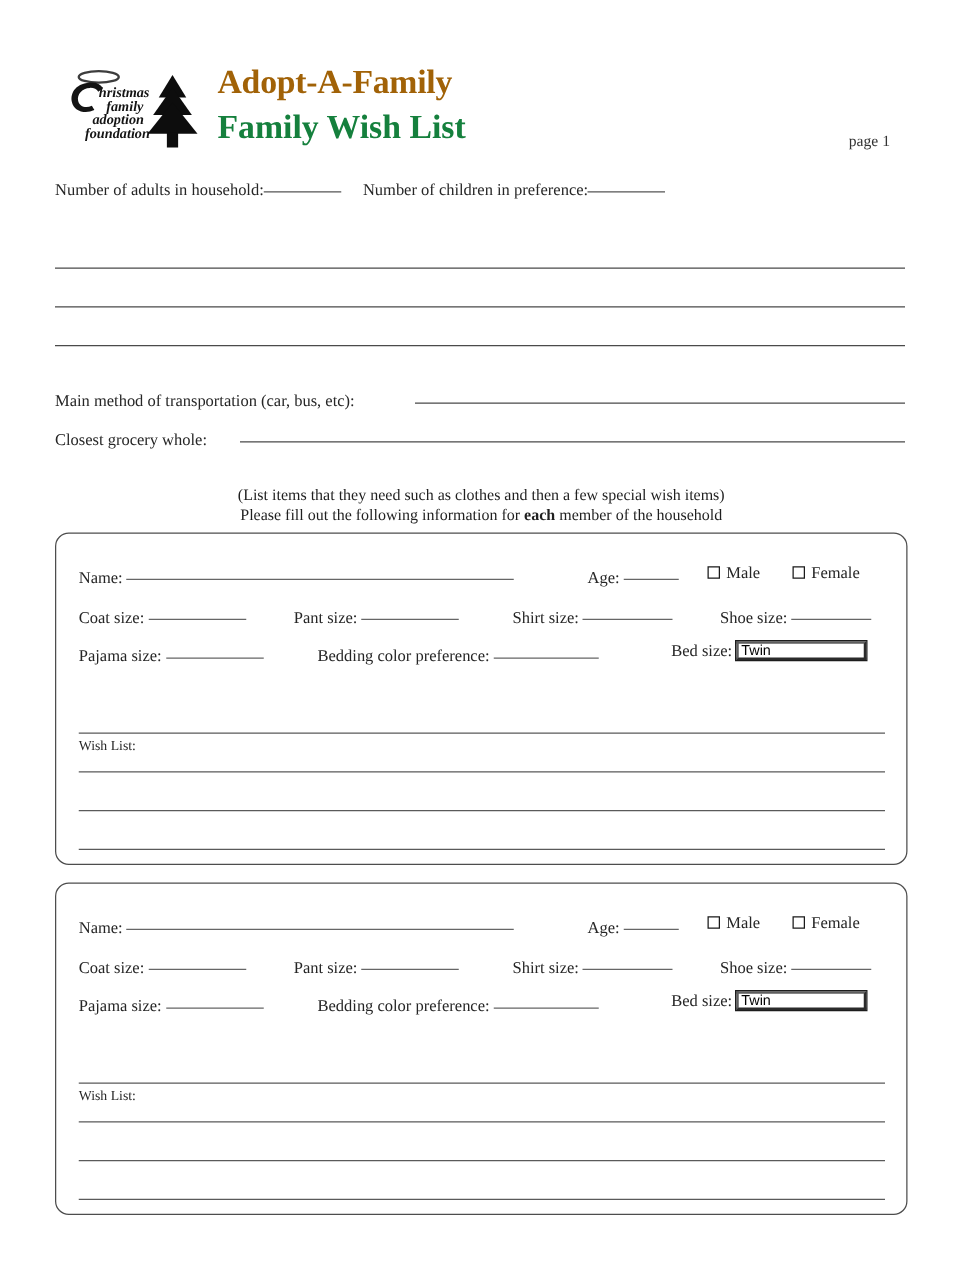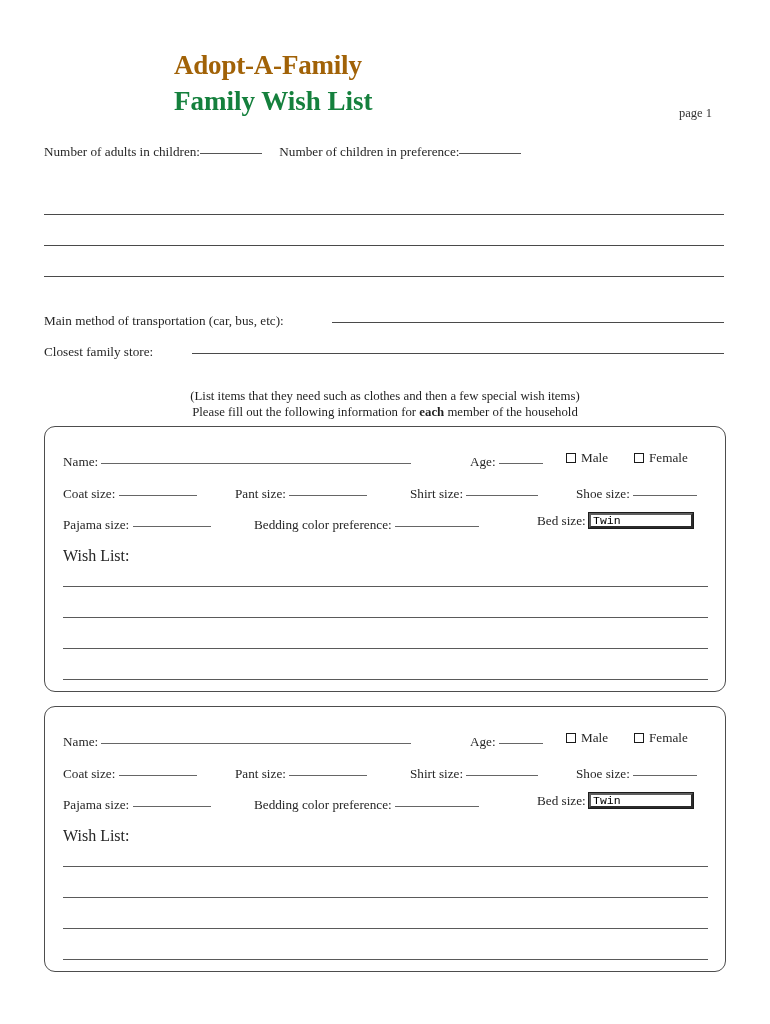--- a/index.html
+++ b/index.html
@@ -160,69 +160,92 @@
     border-right: 2px solid #2b2b2b;
     border-bottom: 2px solid #2b2b2b;
     outline: 1px solid #1c1c1c;
     vertical-align: -3px;
     position: relative;
   }
   .formfield span {
     position: absolute;
     left: 2px;
     top: 0px;
-    font-family: Liberation Mono, monospace;
+    font-family: Liberation Sans, sans-serif;
     font-size: 11.5px;
     line-height: 12px;
     color: #000000;
   }
 
   .wish-label {
     position: absolute;
-    font-size: 16px;
+    font-size: 11px;
     color: #262626;
+    margin-top: 44px;
   }
   .wish-line {
     position: absolute;
     height: 0;
     border-bottom: 1.4px solid #5a5a5a;
     left: 18px;
     width: 645px;
   }
 </style>
 </head>
 <body>
 
 <div class="page">
 
   <div class="header">
 
+    <div class="logo">
+      <svg width="112" height="68" viewBox="0 0 112 68" xmlns="http://www.w3.org/2000/svg">
+
+        <ellipse cx="27" cy="7.5" rx="16" ry="4.6" fill="none" stroke="#3d3d3d" stroke-width="1.9"></ellipse>
+
+        <path d="M22 12 C9 12 4 20 5.5 27.5 C7 35 16 37.5 23.5 34 L21.5 30.5
+                 C16.5 33 11.5 31 10.5 26.5 C9.5 21.5 13.5 16.5 20 16.3
+                 C23 16.2 25.5 17.4 26.6 19.3 L30.4 16.6 C28.4 13.6 25.6 12 22 12 Z" fill="#141414"></path>
+
+        <text x="27" y="23.5" font-family="'Liberation Serif', serif" font-size="11.4" font-style="italic" font-weight="bold" fill="#141414">hristmas</text>
+        <text x="33" y="34.5" font-family="'Liberation Serif', serif" font-size="11.4" font-style="italic" font-weight="bold" fill="#141414">family</text>
+        <text x="22" y="45.5" font-family="'Liberation Serif', serif" font-size="11.4" font-style="italic" font-weight="bold" fill="#141414">adoption</text>
+        <text x="16" y="56.5" font-family="'Liberation Serif', serif" font-size="11.4" font-style="italic" font-weight="bold" fill="#141414">foundation</text>
+
+        <g fill="#0d0d0d">
+          <polygon points="86,6 75,24 97,24"></polygon>
+          <polygon points="86,16 70.5,38 101.5,38"></polygon>
+          <polygon points="86,28 66,53 106,53"></polygon>
+          <rect x="81.5" y="52" width="9" height="12"></rect>
+        </g>
+      </svg>
+    </div>
 
     <div class="title-block">
       <div class="title-main">Adopt-A-Family</div>
       <div class="title-sub">Family Wish List</div>
     </div>
 
     <div class="page-num">page 1</div>
   </div>
 
   <div class="row" style="left:44px; top:142px;">
-    <span>Number of adults in children:</span><span class="blank blank-sm"></span>
+    <span>Number of adults in household:</span><span class="blank blank-sm"></span>
     <span style="display:inline-block;width:14px;"></span><span>Number of children in preference:</span><span class="blank blank-sm"></span>
   </div>
 
 
   <div class="rule" style="left:44px; top:214px; width:680px;"></div>
   <div class="rule" style="left:44px; top:245px; width:680px;"></div>
   <div class="rule" style="left:44px; top:276px; width:680px;"></div>
 
   <div class="row" style="left:44px; top:314px;">Main method of transportation (car, bus, etc):</div>
   <div class="rule" style="left:332px; top:322px; width:392px;"></div>
 
-  <div class="row" style="left:44px; top:345px;">Closest family store:</div>
+  <div class="row" style="left:44px; top:345px;">Closest grocery whole:</div>
   <div class="rule" style="left:192px; top:353px; width:532px;"></div>
 
   <div class="instructions">
     <div>(List items that they need such as clothes and then a few special wish items)</div>
     <div><span>Please fill out the following information for </span><b>each</b><span> member of the household</span></div>
   </div>
 
   <div class="card" style="top:426px; height:266px;">
     <div class="card-inner">
 

